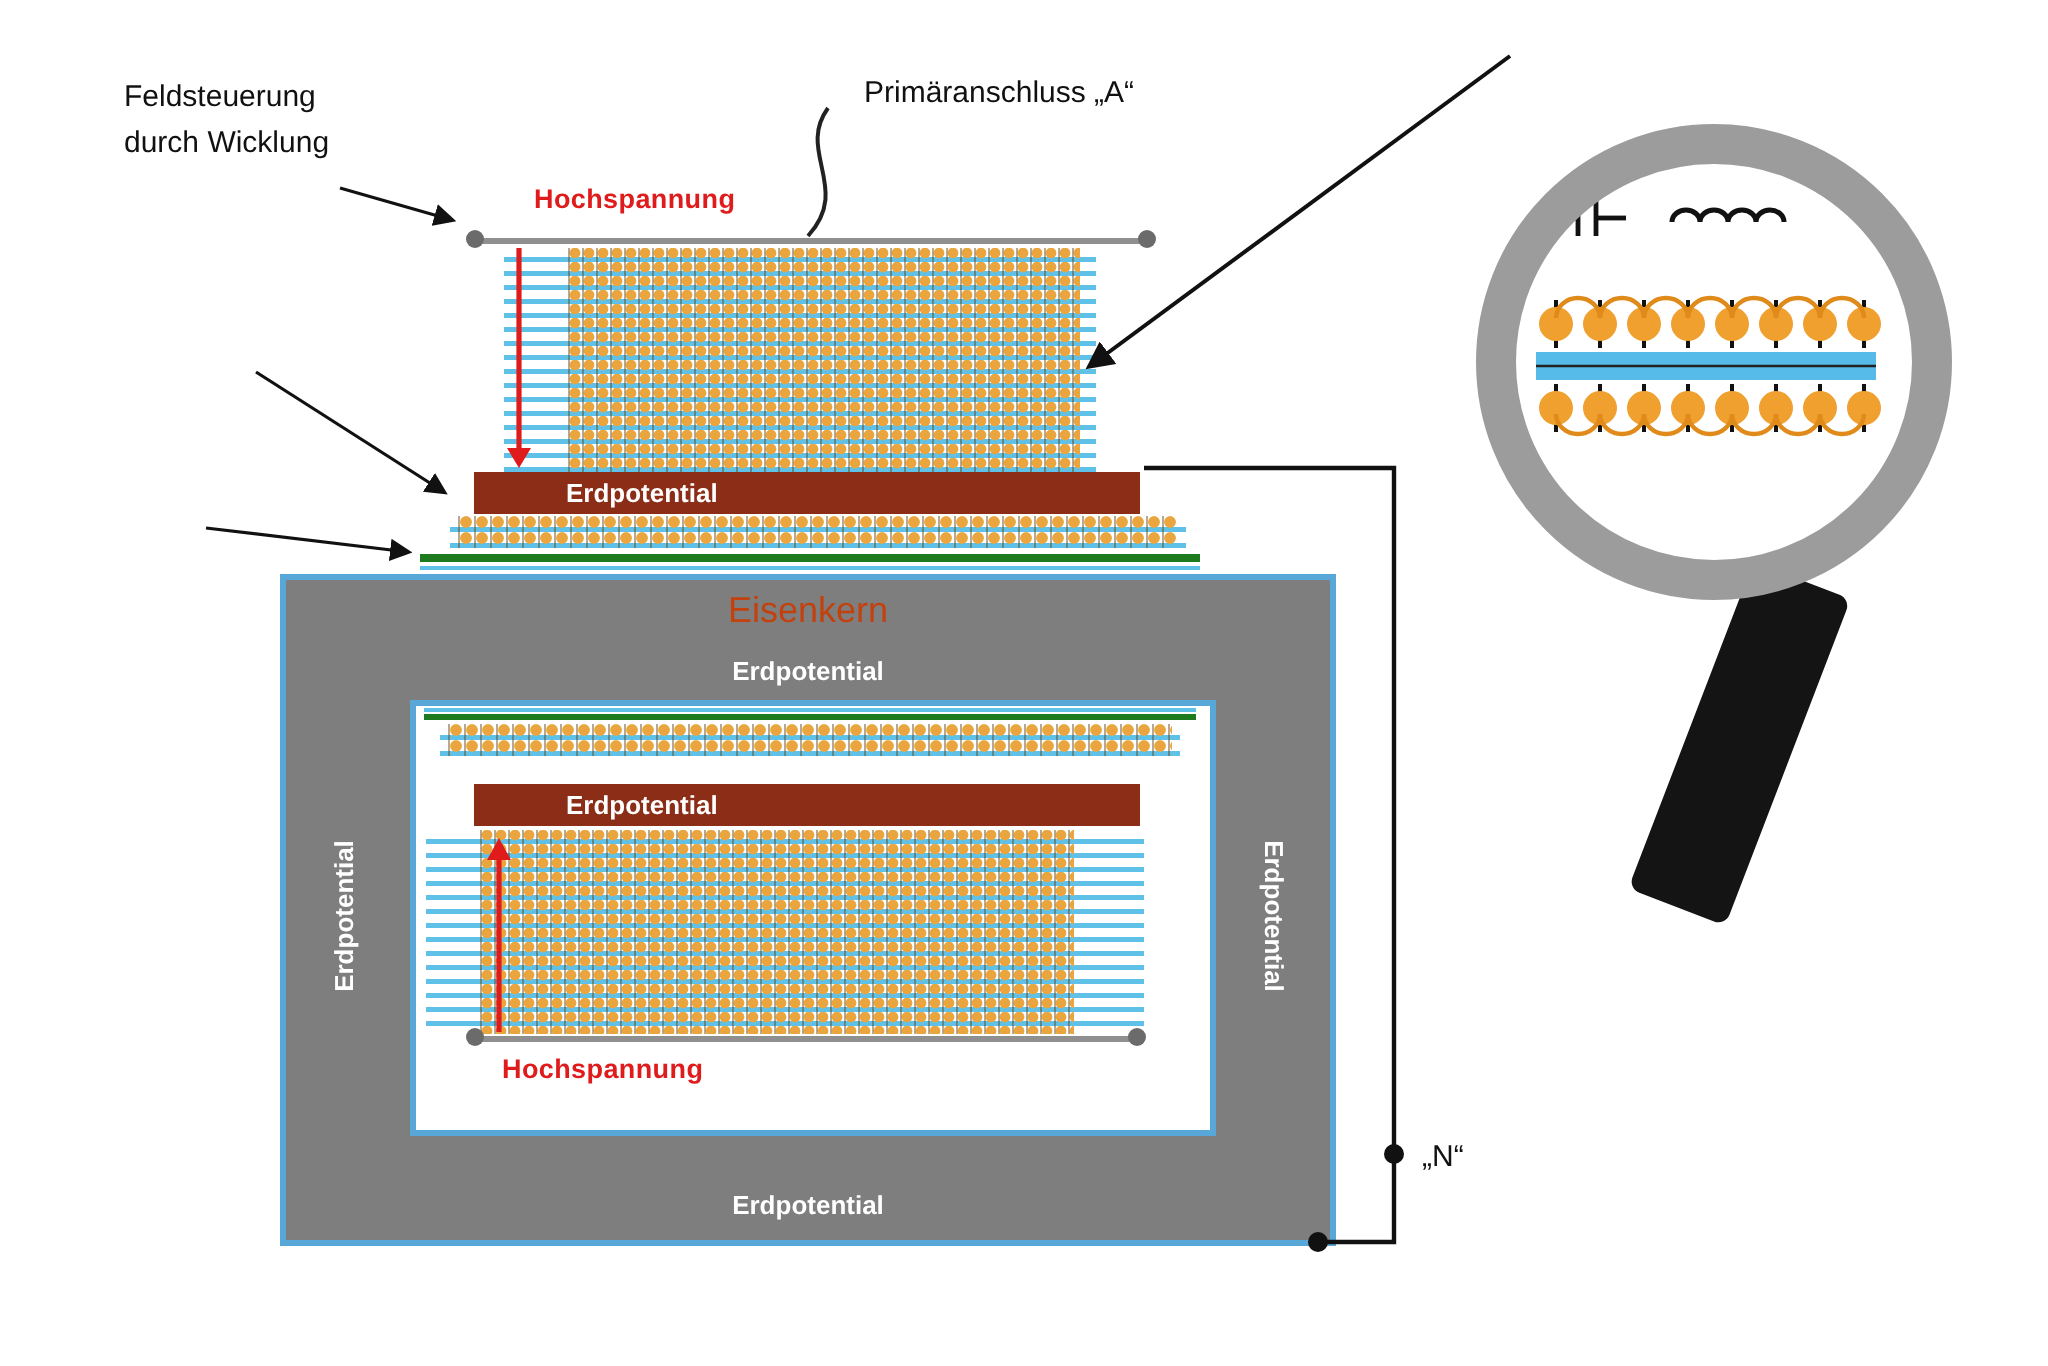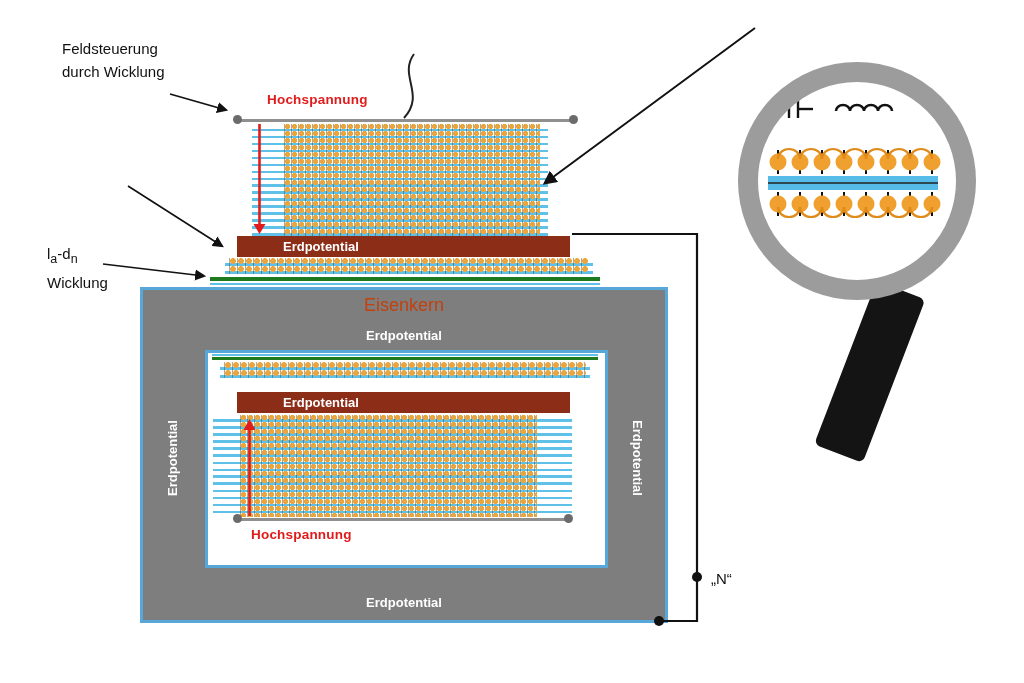--- a/index.html
+++ b/index.html
@@ -50,26 +50,23 @@
 </head>
 <body>
 
 <div class="stage">
 
   <div class="lbl" style="left:62px;top:38px;">
     <div>Feldsteuerung</div>
     <div>durch Wicklung</div>
   </div>
 
-
-
-  <div class="lbl" style="left:47px;top:241px;line-height:1.7;">
-    <div><span>l</span><sub>a</sub><span>-d</span><sub>n</sub></div>
-    <div>Wicklung</div>
-  </div>
+  <div class="lbl" style="left:432px;top:36px;">Primäranschluss „A“</div>
+
+
 
   <div class="lbl" style="left:711px;top:568px;">„N“</div>
 
   <div class="hv" style="left:267px;top:92px;">Hochspannung</div>
 
   <div class="electrode" style="left:240px;top:119px;width:333px;"></div>
   <div class="node" style="left:233px;top:115px;"></div>
   <div class="node" style="left:569px;top:115px;"></div>
 
   <div class="foil7" style="left:252px;top:124px;width:296px;height:112px;">

